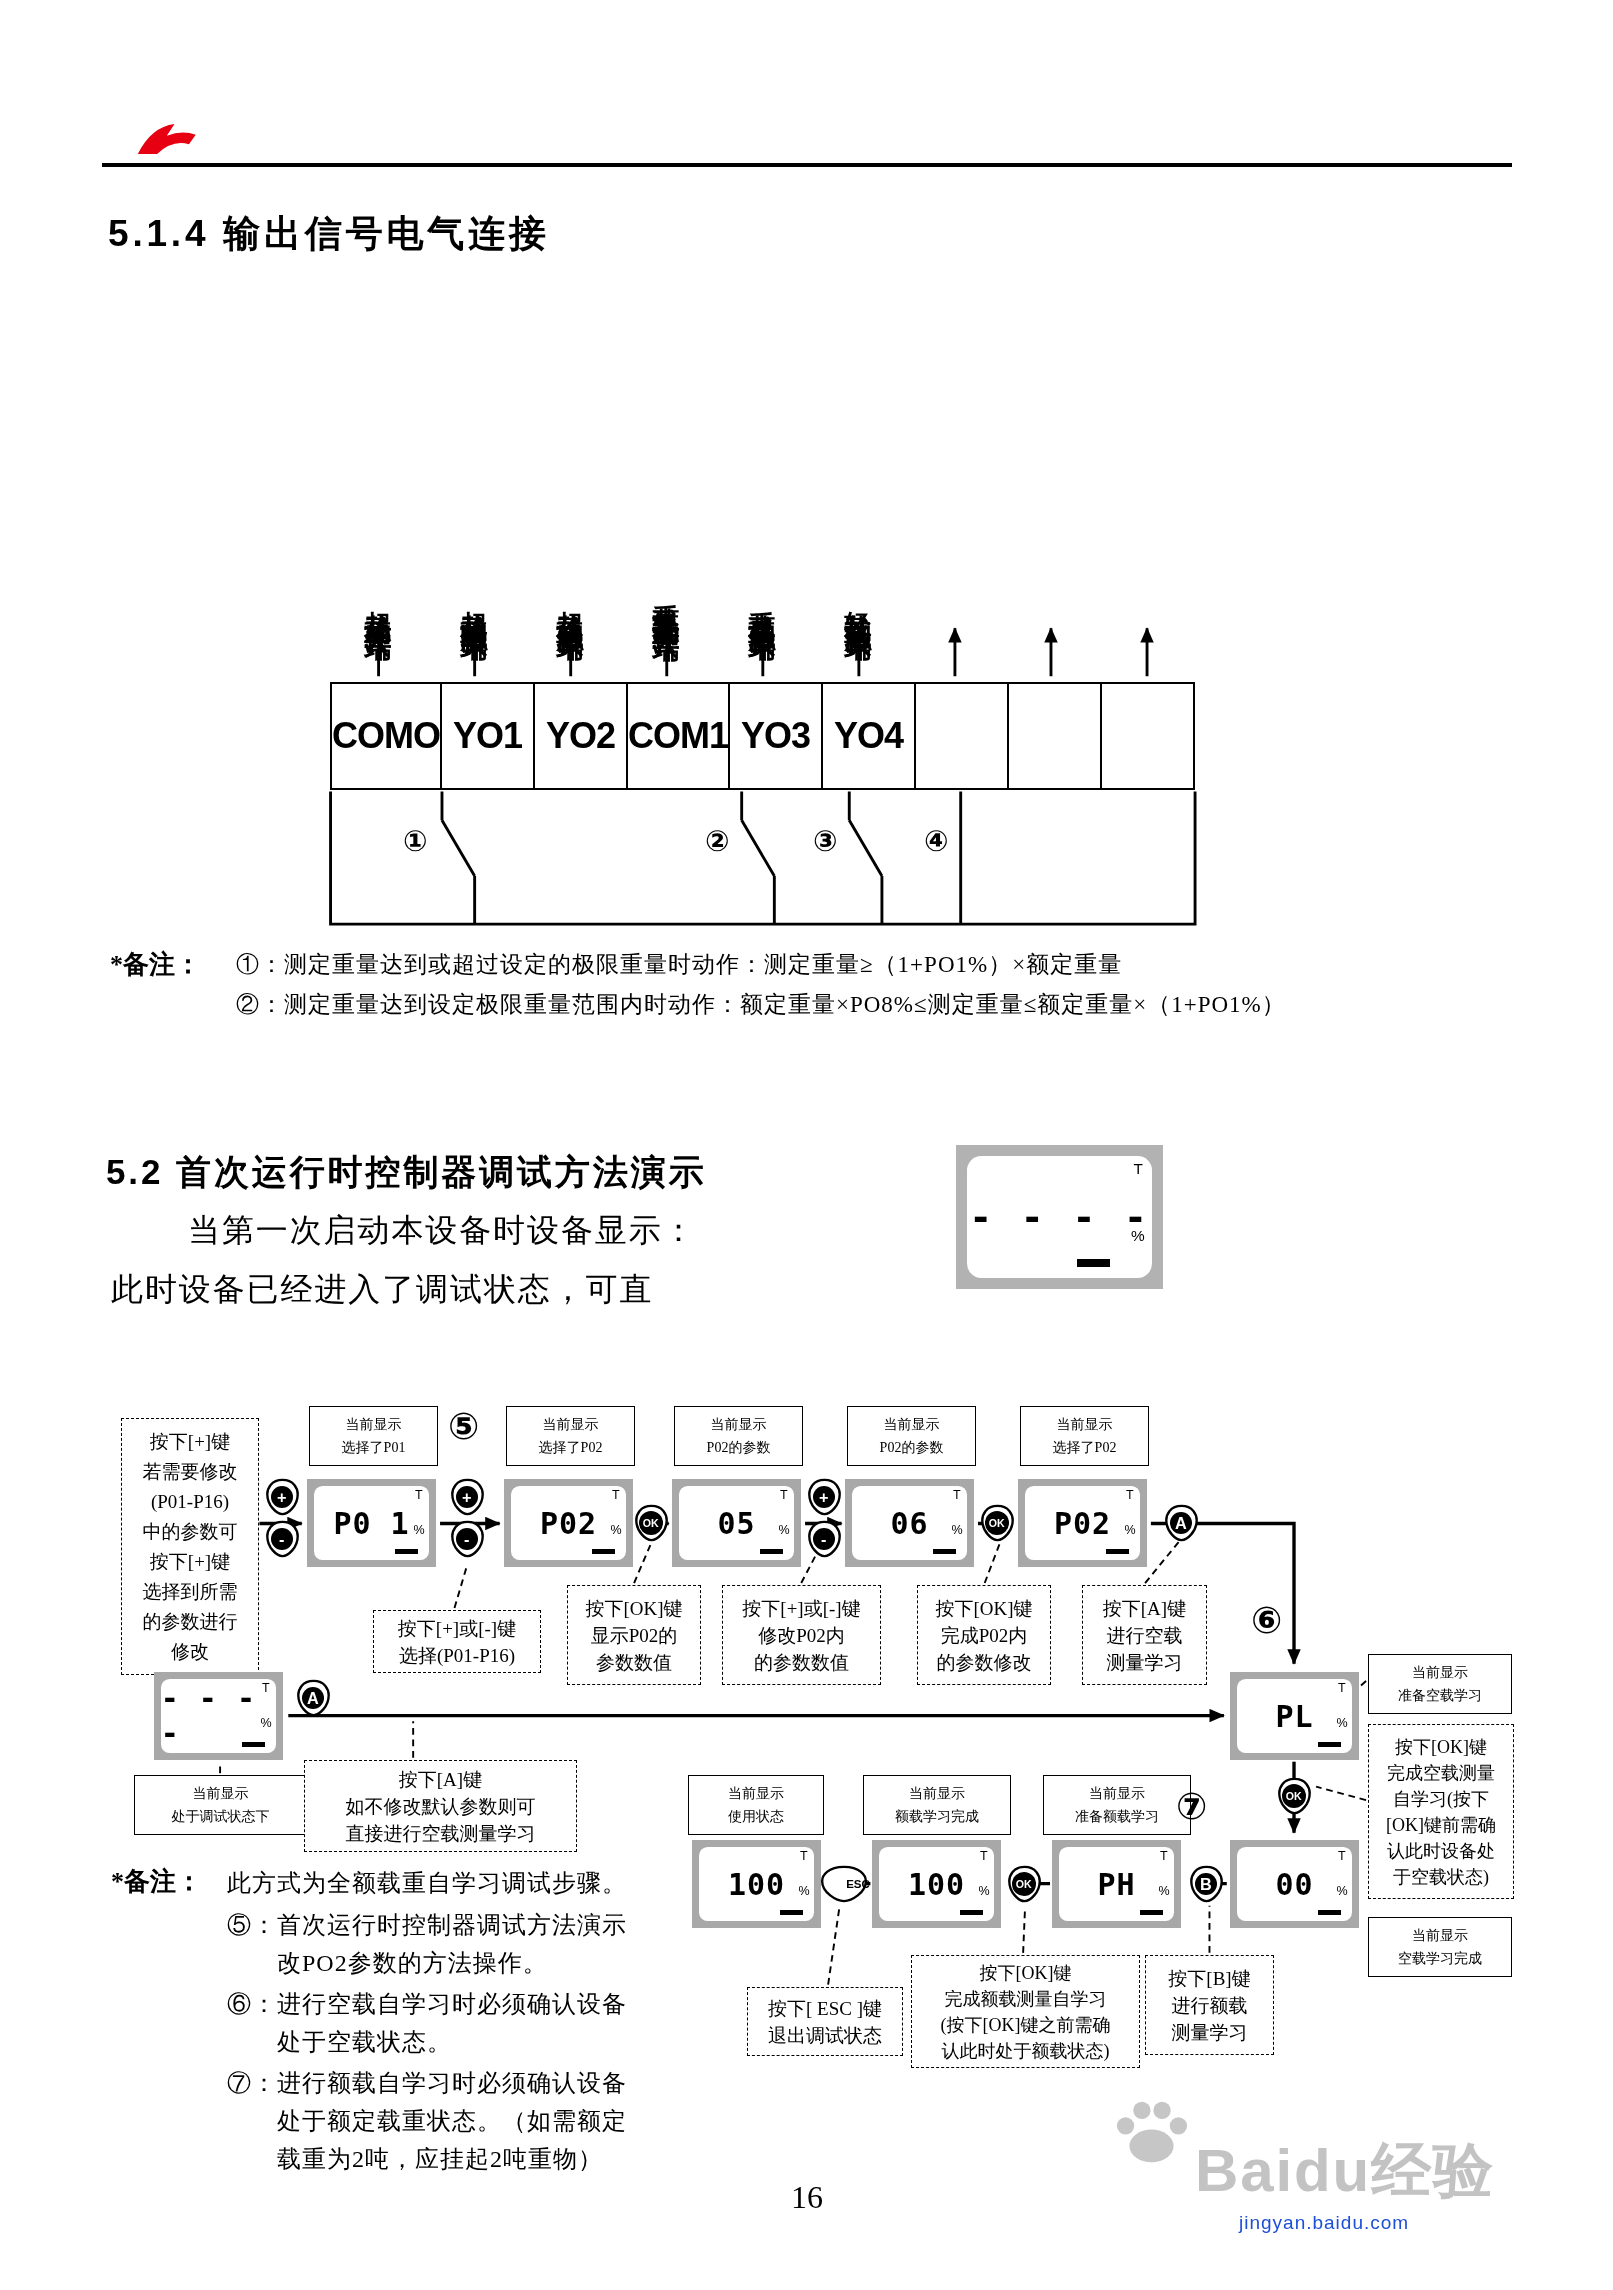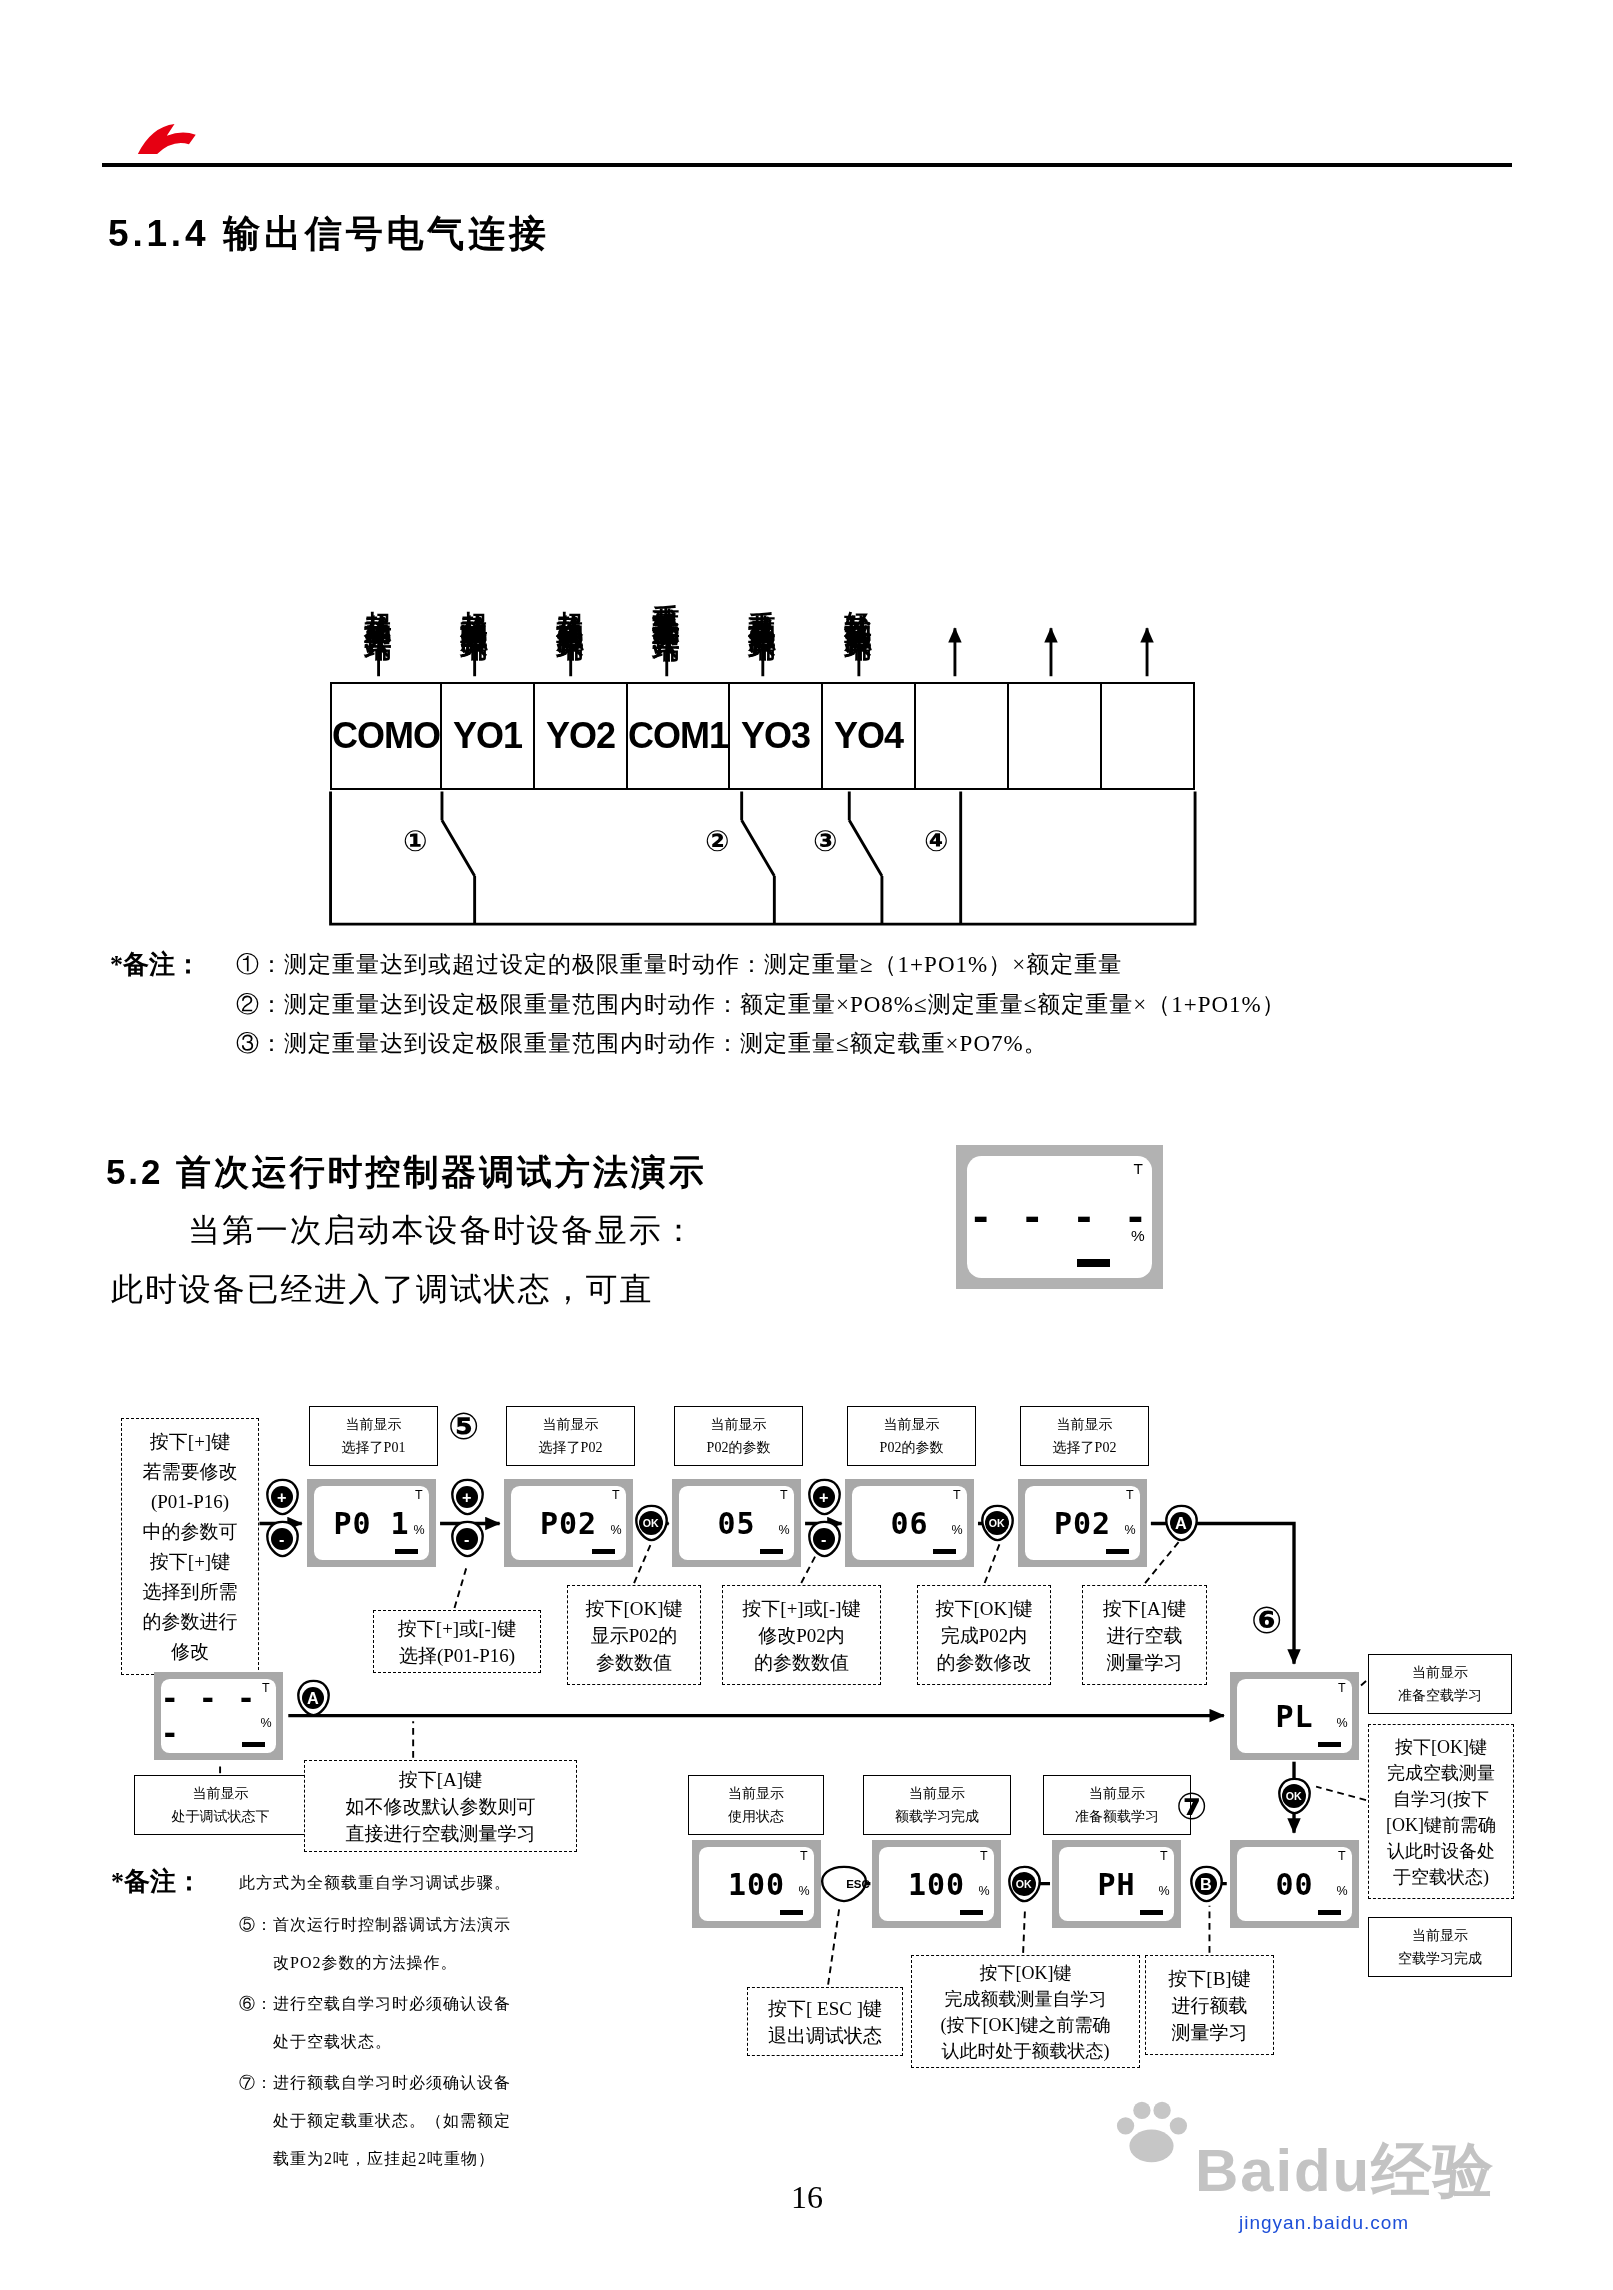--- a/index.html
+++ b/index.html
@@ -23,21 +23,21 @@
   .tblock{position:absolute;left:330px;top:682px;width:865px;height:108px;border:2.9px solid #000;
           display:flex;box-sizing:border-box;background:#fff;}
   .tcell{flex:1;border-right:2.9px solid #000;display:flex;align-items:center;justify-content:center;
          font-family:"Liberation Sans","DejaVu Sans",sans-serif;font-weight:bold;font-size:36px;
          letter-spacing:-1px;}
   .tcell:last-child{border-right:none;}
   .cmark{position:absolute;font-size:29px;font-weight:bold;font-family:"DejaVu Sans",sans-serif;}
 
   .note-label{position:absolute;font-weight:bold;font-size:26px;}
   .note-line{position:absolute;font-size:23px;letter-spacing:1px;}
-  .note-multi{position:absolute;font-size:16px;line-height:38px;letter-spacing:1px;white-space:pre-line;margin-left:12px;}
+  .note-multi{position:absolute;font-size:24px;line-height:38px;letter-spacing:1px;white-space:pre-line;}
 
   
   .lcd{position:absolute;width:129px;height:88px;background:#a8a8a8;box-sizing:border-box;padding:6.7px;}
   .lcd-screen{position:relative;width:100%;height:100%;background:#fff;border-radius:8.6px;
               display:flex;align-items:center;justify-content:center;}
   .lcd-main{font-family:"DejaVu Sans Mono",monospace;font-weight:bold;font-size:30px;letter-spacing:1px;}
   .lcd-t{position:absolute;top:1.9px;right:6.7px;font-size:12.5px;font-family:"Liberation Sans",sans-serif;}
   .lcd-pct{position:absolute;right:4.8px;bottom:23px;font-size:12.5px;font-family:"Liberation Sans",sans-serif;}
   .lcd-cursor{position:absolute;right:11.5px;bottom:6.7px;width:23px;height:4.8px;background:#000;}
 
@@ -166,21 +166,20 @@
   </div>
 
   <span class="cmark" style="left:403px;top:824px;">①</span>
   <span class="cmark" style="left:705px;top:824px;">②</span>
   <span class="cmark" style="left:813px;top:824px;">③</span>
   <span class="cmark" style="left:924px;top:824px;">④</span>
 
   <div class="note-label" style="left:110px;top:947px;">*备注：</div>
   <div class="note-line" style="left:236px;top:949px;">①：测定重量达到或超过设定的极限重量时动作：测定重量≥（1+PO1%）×额定重量</div>
   <div class="note-line" style="left:236px;top:989px;">②：测定重量达到设定极限重量范围内时动作：额定重量×PO8%≤测定重量≤额定重量×（1+PO1%）</div>
-  <div class="note-line" style="left:236px;top:1028px;">③：测定重量达到设定极限重量范围内时动作：测定重量≤额定载重×PO7%。</div>
 
   <div class="h2" style="left:106px;top:1149px;">5.2  首次运行时控制器调试方法演示</div>
   <div class="para" style="left:188px;top:1209px;">当第一次启动本设备时设备显示：</div>
   <div class="para" style="left:111px;top:1268px;">此时设备已经进入了调试状态，可直</div>
 
   <div class="biglcd">
     <div class="lcd-screen">
       <span class="lcd-t">T</span>
       <span class="lcd-main">- - - -</span>
       <span class="lcd-pct">%</span>

